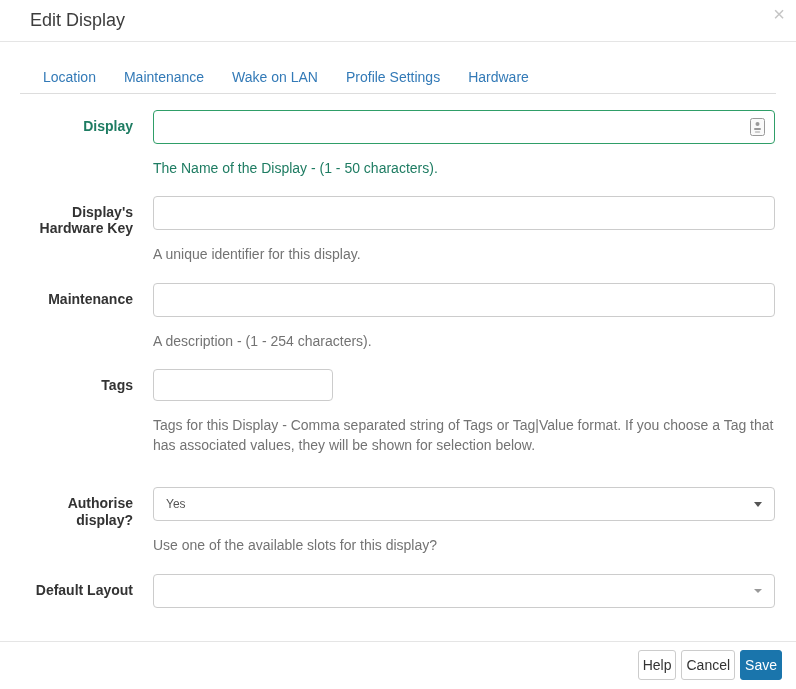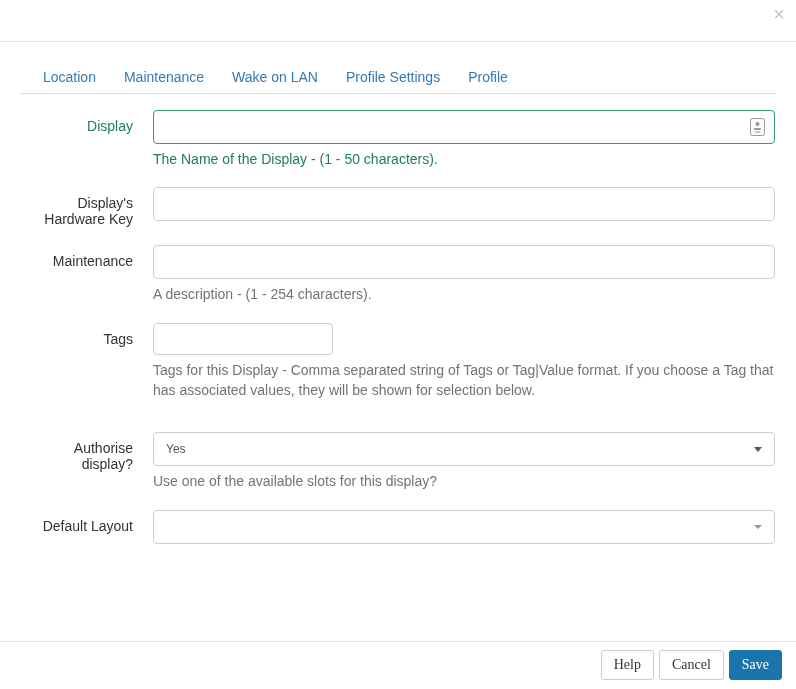--- a/index.html
+++ b/index.html
@@ -36,37 +36,37 @@
     background:#e4e4e4; color:#555;
     border-radius:4px 4px 0 0; cursor:default;
   }
 
   
   .form-area { padding:16px 21px 0 30px; }
   .form-row { display:flex; margin-bottom:18px; }
   .form-row.tags-row { margin-bottom:32px; }
   .label-col {
     width:103px; flex-shrink:0; text-align:right;
-    padding-top:8px; font-weight:normal; font-size:14px; color:#333;
+    padding-top:8px; font-weight:bold; font-size:14px; color:#333;
     line-height:1.15;
   }
   .label-col.success { color:#1e7c62; }
   .field-col { margin-left:20px; flex:1; min-width:0; }
   .input-wrap { position:relative; }
   .text-input {
     box-sizing:border-box; width:100%; height:34px;
     border:1px solid #ccc; border-radius:4px;
     padding:6px 12px; font-size:14px; color:#555;
     font-family:"Liberation Sans", sans-serif;
     outline:none; background:#fff;
   }
   .text-input.success { border-color:#2f9e68; }
   .text-input.small { width:180px; height:32px; }
   .help {
-    margin-top:5px; font-size:14px; color:#737373; line-height:1.45;
+    margin-top:14px; font-size:14px; color:#737373; line-height:1.45;
   }
   .help.success { color:#1e7c62; }
 
   .autofill-icon {
     position:absolute; right:10px; top:50%; transform:translateY(-50%);
     width:15px; height:18px; display:block;
   }
 
   .select-box {
     box-sizing:border-box; height:34px; width:100%;
@@ -84,40 +84,41 @@
     border-left-width:4px; border-right-width:4px; border-top:4px solid #999;
   }
 
   
   .modal-footer {
     position:absolute; left:0; right:0; bottom:0;
     border-top:1px solid #e5e5e5; background:#fff;
     padding:8px 14px 9px; display:flex; justify-content:flex-end; gap:5px;
   }
   .btn {
-    font-family:Liberation Serif, serif;
-    font-size:14px; line-height:18px; padding:5px 12px;
+    font-family:Liberation Sans, sans-serif;
+    font-size:14px; line-height:18px; padding:5px 4px;
     border-radius:3px; border:1px solid #ccc; background:#fff; color:#333;
     cursor:pointer;
   }
   .btn-primary { background:#1a75ac; border-color:#1a75ac; color:#fff; }
 </style>
 </head>
 <body>
 
 <div class="modal-header">
+  <div class="modal-title">Edit Display</div>
   <div class="close-btn">×</div>
 </div>
 
 <div class="tabs-wrap">
   <div class="tab">Location</div>
   <div class="tab">Maintenance</div>
   <div class="tab">Wake on LAN</div>
   <div class="tab">Profile Settings</div>
-  <div class="tab">Profile</div>
+  <div class="tab">Hardware</div>
 </div>
 
 <div class="form-area">
 
   <div class="form-row">
     <div class="label-col success">Display</div>
     <div class="field-col">
       <div class="input-wrap">
         <input class="text-input success" type="text" value="" style="">
         <svg class="autofill-icon" viewBox="0 0 15 18" xmlns="http://www.w3.org/2000/svg">
@@ -128,20 +129,21 @@
         </svg>
       </div>
       <div class="help success">The Name of the Display - (1 - 50 characters).</div>
     </div>
   </div>
 
   <div class="form-row">
     <div class="label-col">Display's Hardware Key</div>
     <div class="field-col">
       <input class="text-input" type="text" value="" style="">
+      <div class="help">A unique identifier for this display.</div>
     </div>
   </div>
 
   <div class="form-row">
     <div class="label-col">Maintenance</div>
     <div class="field-col">
       <input class="text-input" type="text" value="" style="">
       <div class="help">A description - (1 - 254 characters).</div>
     </div>
   </div>

